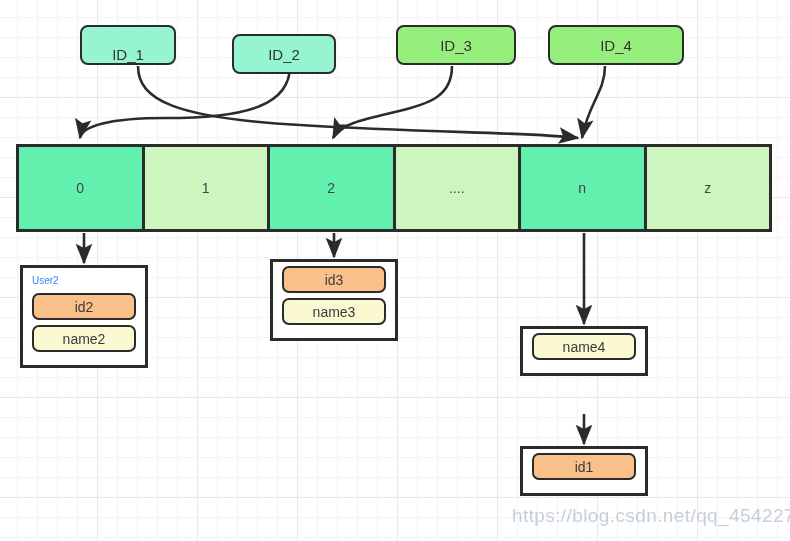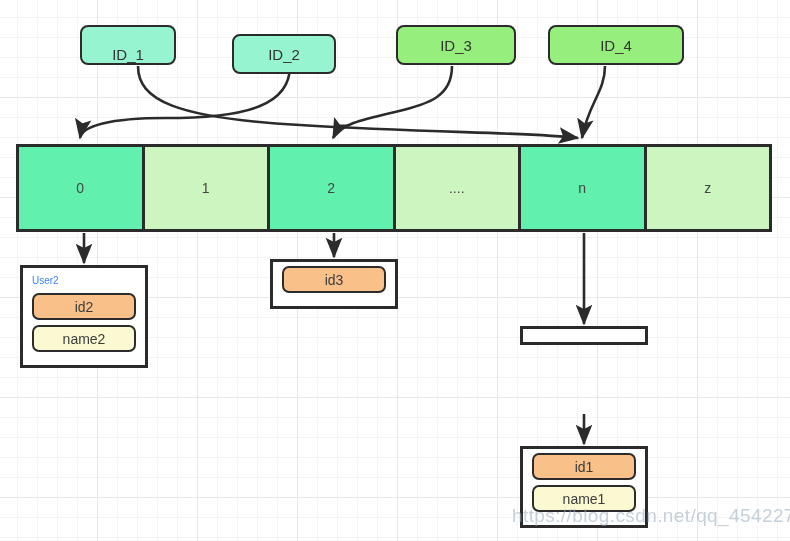--- a/index.html
+++ b/index.html
@@ -172,25 +172,26 @@
   </div>
 
   <div class="userbox" style="left:20px; top:265px;">
     <div class="user-title">User2</div>
     <div class="field id">id2</div>
     <div class="field name">name2</div>
   </div>
 
   <div class="userbox" style="left:270px; top:259px;">
     <div class="field id">id3</div>
+    <div class="field name">name3</div>
   </div>
 
   <div class="userbox" style="left:520px; top:326px;">
+    <div class="field name">name4</div>
   </div>
 
   <div class="userbox" style="left:520px; top:446px;">
     <div class="field id">id1</div>
-    <div class="field name">name1</div>
   </div>
 
   <div class="watermark">https://blog.csdn.net/qq_45422703</div>
 
 </div>
 
 </body></html>

